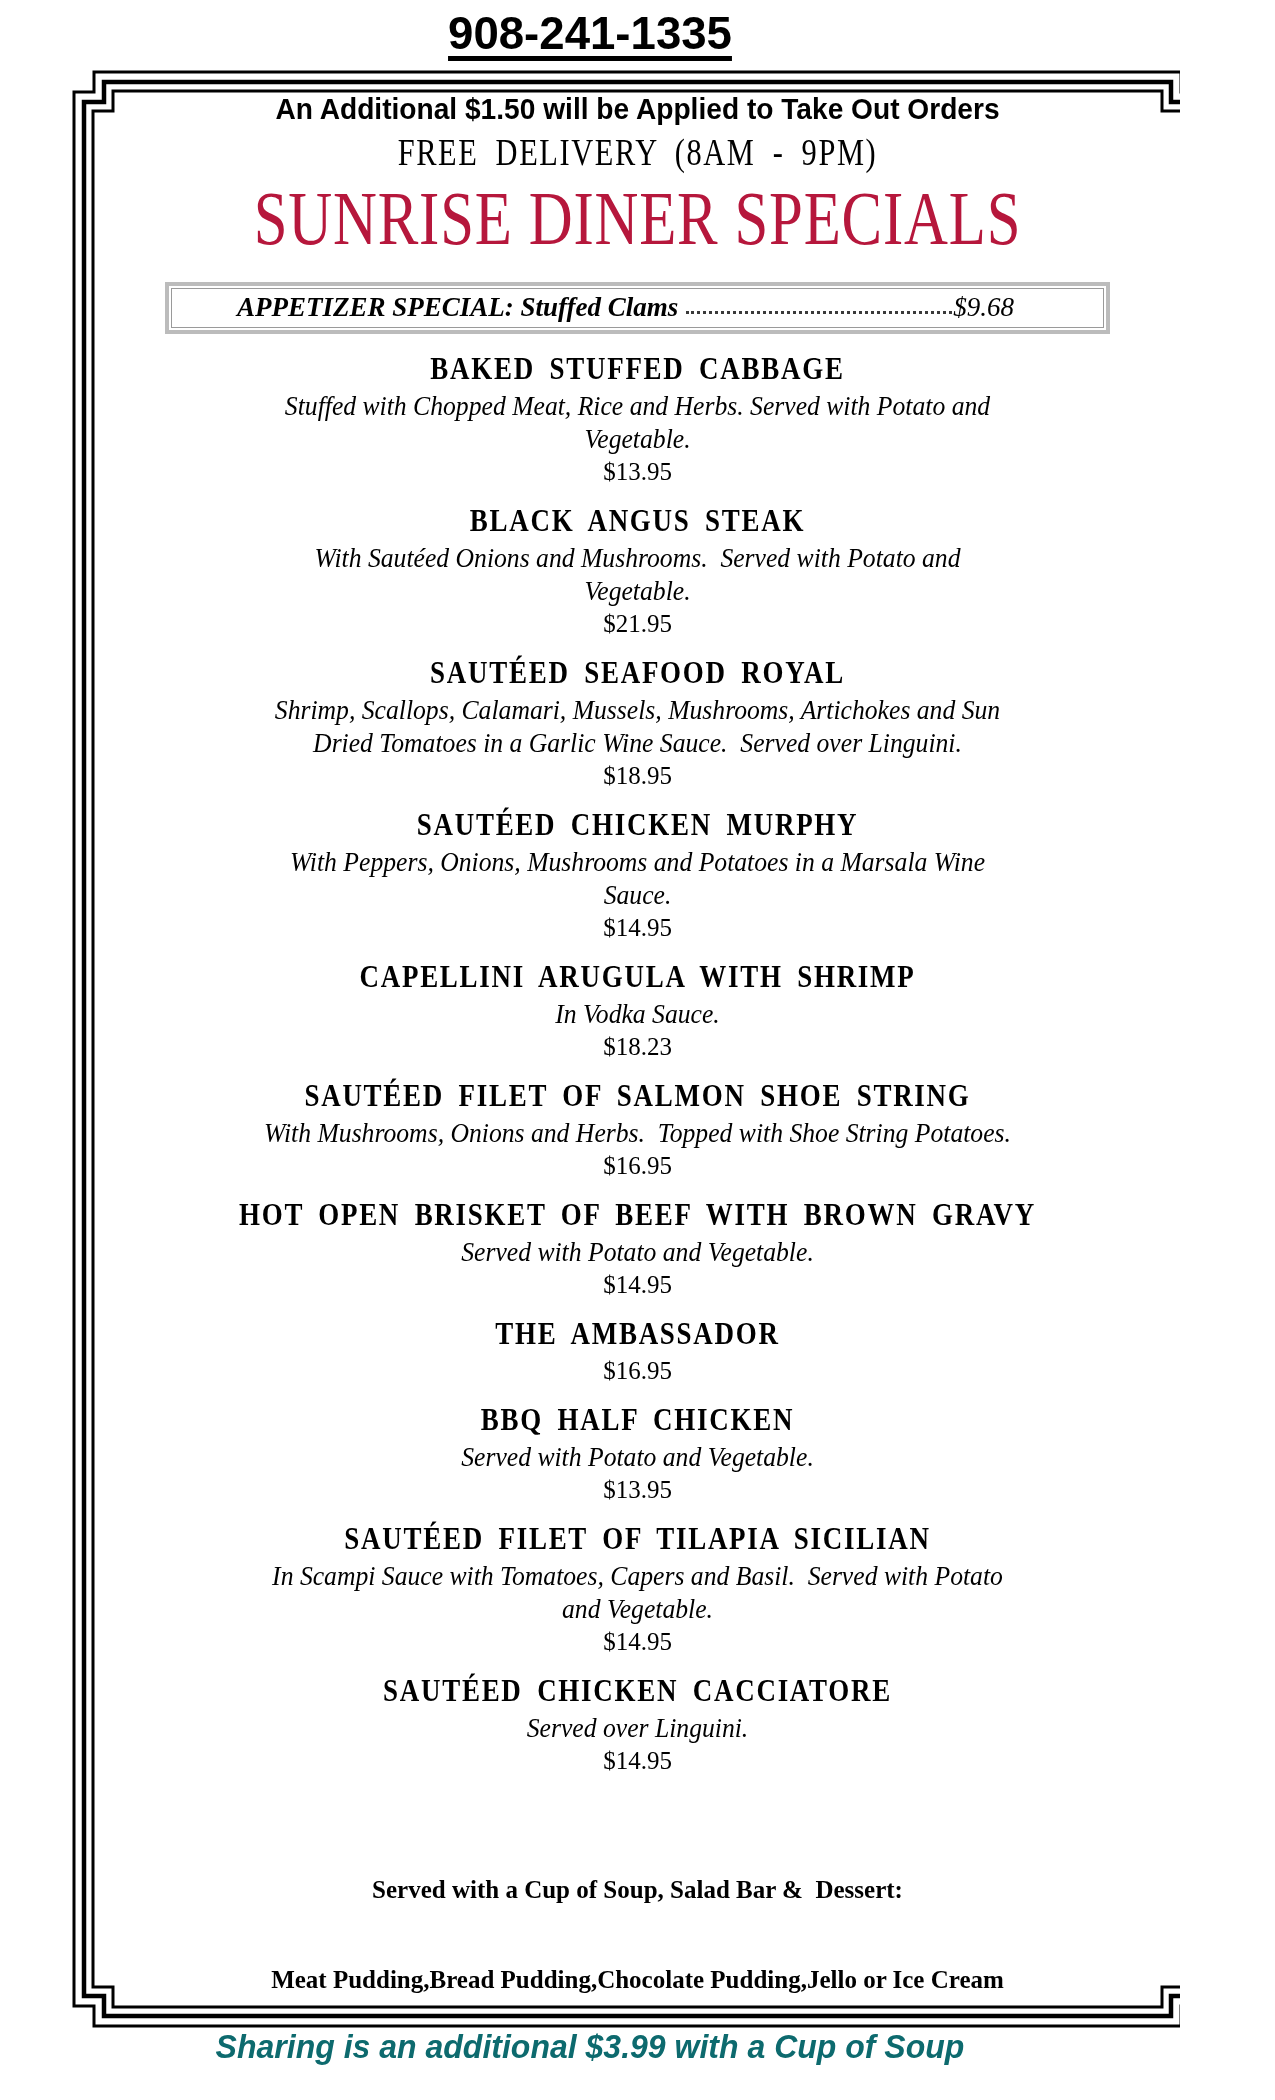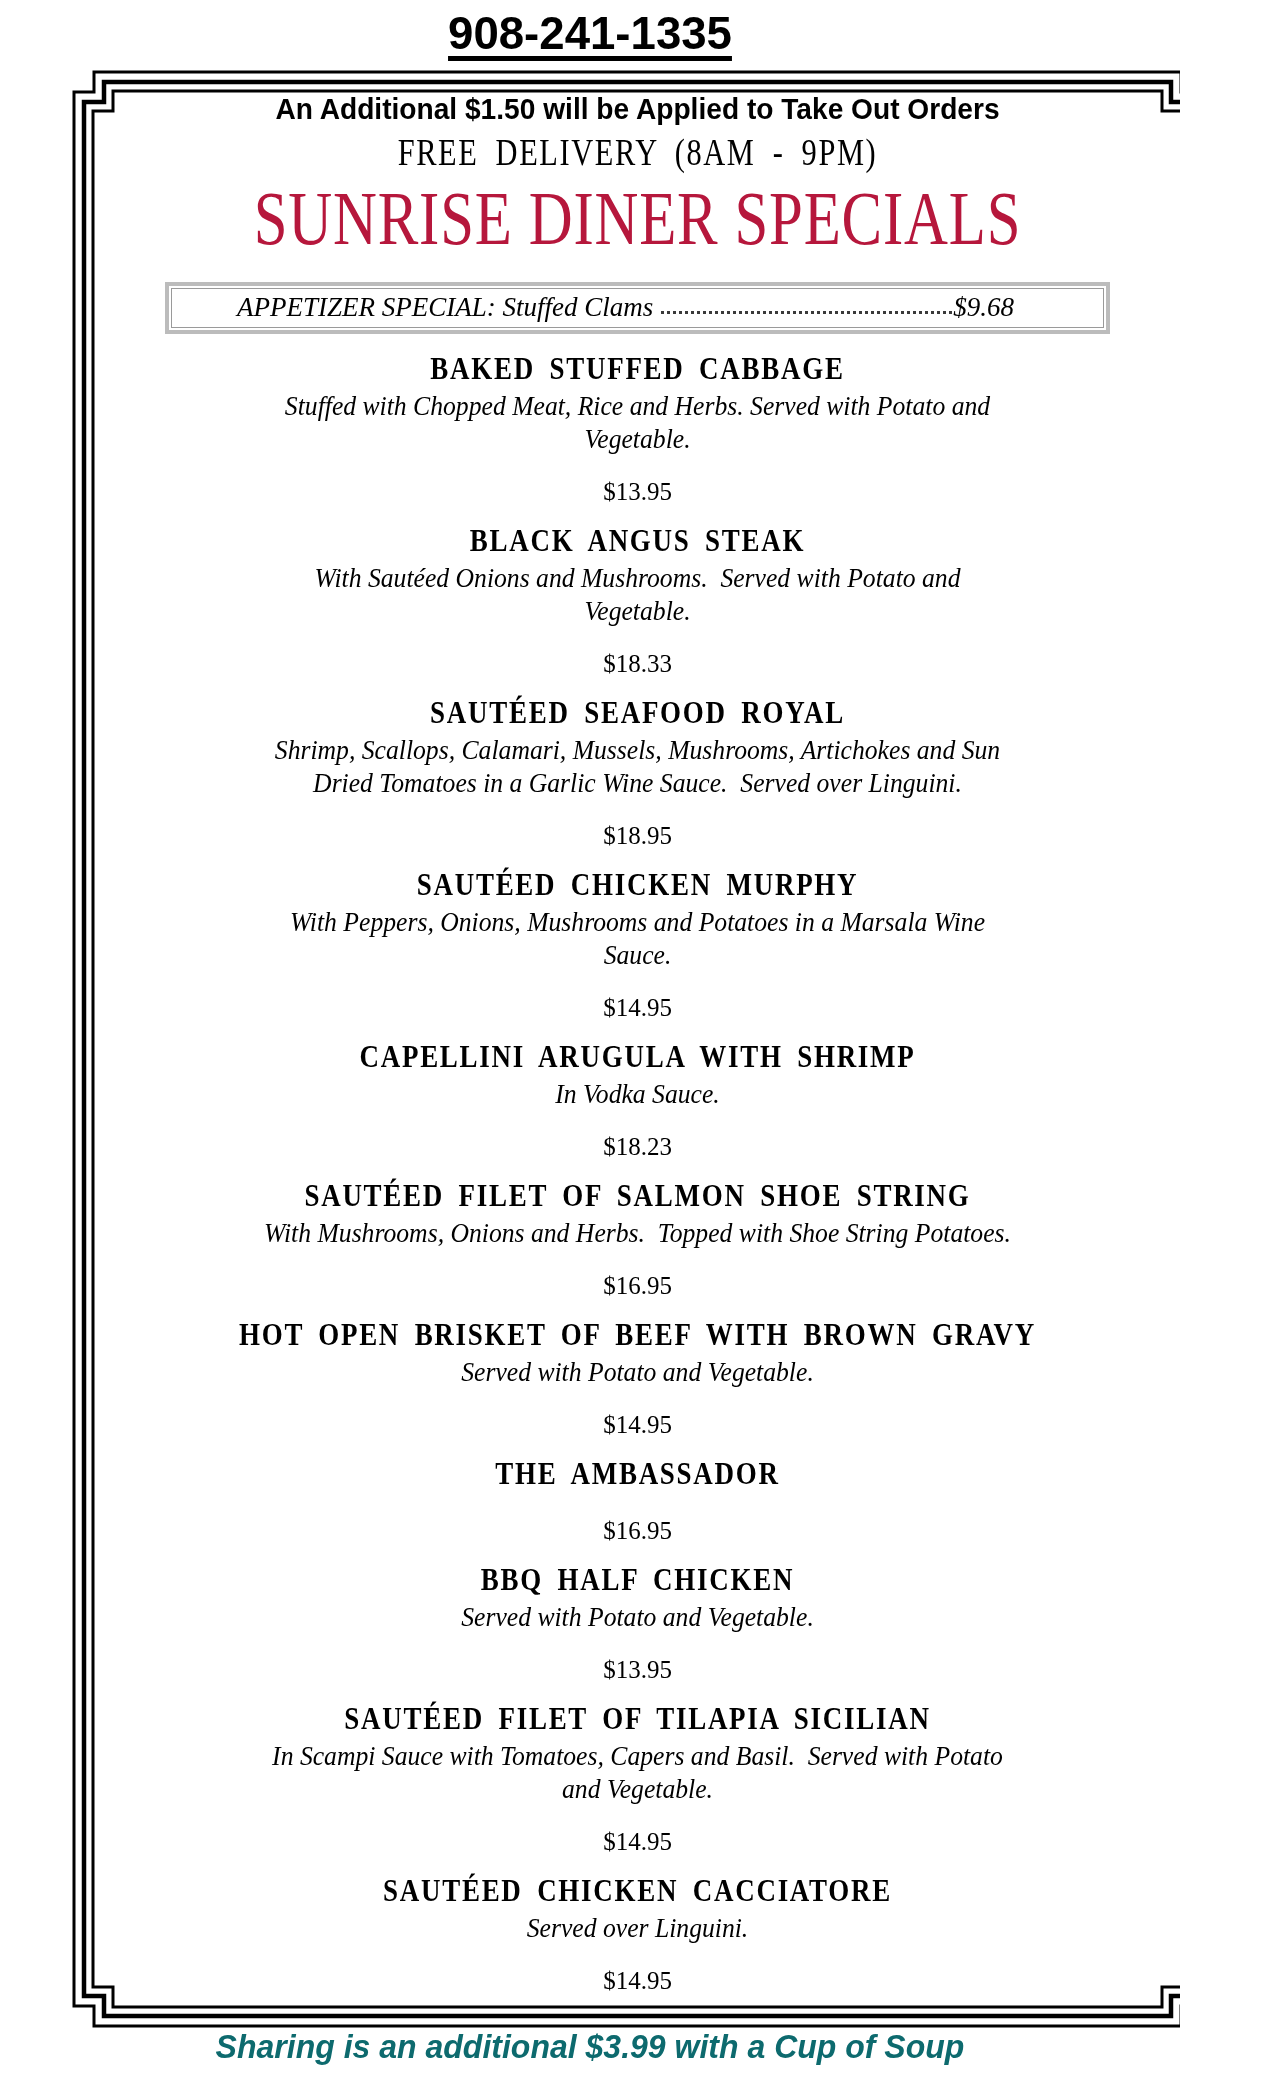--- a/index.html
+++ b/index.html
@@ -45,42 +45,42 @@
   }
   .app-box {
     margin:28px 70px 0 70px;
     border:4px solid #bcbcbc;
     box-shadow: inset 0 0 0 2px #ffffff, inset 0 0 0 3px #9a9a9a;
     padding:5px 92px 7px 68px;
     display:flex; align-items:baseline;
     font-style:italic; font-size:27px; line-height:32px;
     background:#ffffff;
   }
-  .app-label { white-space:pre-wrap; }
+  .app-label { white-space:pre-wrap;font-weight:bold; }
   .leader {
     flex:1; align-self:flex-end;
     border-bottom:3px dotted #3a3a3a;
     margin:0 1px 9px 8px; min-width:40px;
   }
   .items { margin-top:14px; }
   .item { margin-bottom:12px; }
   .item-name {
     font-size:31px; line-height:42px;
     font-weight:bold;
     letter-spacing:2px; word-spacing:7px;
     transform:scaleX(0.87); transform-origin:50% 50%;
     white-space:nowrap;
   }
   .desc-line {
     display:block;
     font-style:italic; font-size:27px; line-height:33px;
     white-space:pre-wrap;
     transform:scaleX(0.95); transform-origin:50% 50%;
   }
-  .item-price { font-size:25px; line-height:32px;margin-top:20px; }
+  .item-price { font-size:25px; line-height:32px; }
   .footer-note {
     margin-top:38px;
     font-weight:bold; font-size:25px; line-height:30px;
     white-space:pre-wrap;
   }
   .sharing {
     position:absolute; top:2028px; left:0; width:100%;
     text-align:center;
     font-family:"Liberation Sans", sans-serif;
     font-weight:bold; font-style:italic;
@@ -124,21 +124,21 @@
         </div>
         <div class="item-price">$13.95</div>
       </div>
 
       <div class="item">
         <div class="item-name">BLACK ANGUS STEAK</div>
         <div class="item-desc">
           <span class="desc-line">With Sautéed Onions and Mushrooms.  Served with Potato and</span>
           <span class="desc-line">Vegetable.</span>
         </div>
-        <div class="item-price">$18.33</div>
+        <div class="item-price">$21.95</div>
       </div>
 
       <div class="item">
         <div class="item-name">SAUTÉED SEAFOOD ROYAL</div>
         <div class="item-desc">
           <span class="desc-line">Shrimp, Scallops, Calamari, Mussels, Mushrooms, Artichokes and Sun</span>
           <span class="desc-line">Dried Tomatoes in a Garlic Wine Sauce.  Served over Linguini.</span>
         </div>
         <div class="item-price">$18.95</div>
       </div>

